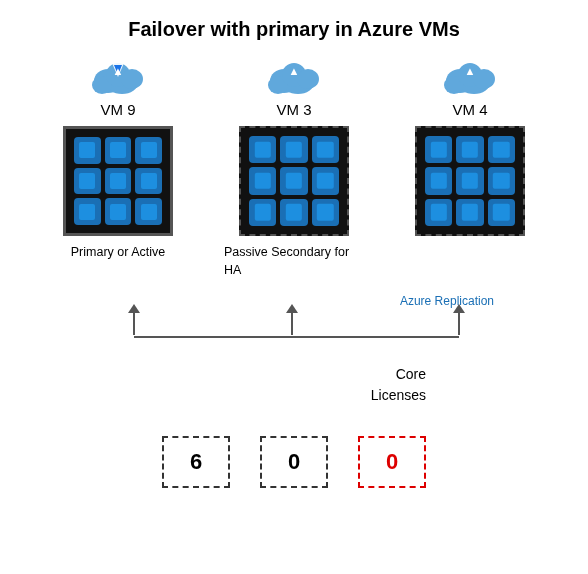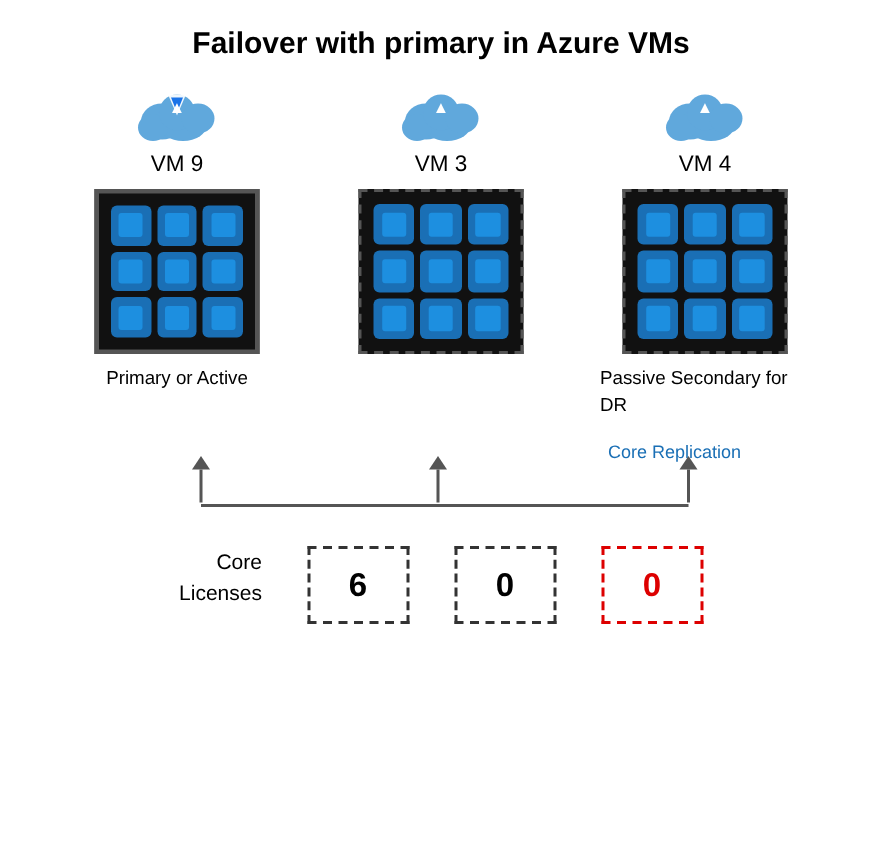--- a/index.html
+++ b/index.html
@@ -89,21 +89,22 @@
     .vm-description {
       font-size: 12.5px;
       color: #000;
       text-align: left;
       margin-top: 8px;
       line-height: 1.4;
       min-height: 44px;
     }
     .licenses-section {
       display: flex;
-      align-items: flex-start;
+      flex-direction: column;
+      align-items: flex-end;
       margin-top: 18px;
       gap: 30px;
     }
     .licenses-label {
       font-size: 14px;
       font-weight: 400;
       color: #000;
       line-height: 1.5;
       text-align: right;
     }
@@ -181,20 +182,21 @@
         <div class="chip"></div>
         <div class="chip"></div>
         <div class="chip"></div>
         <div class="chip"></div>
         <div class="chip"></div>
         <div class="chip"></div>
         <div class="chip"></div>
         <div class="chip"></div>
         <div class="chip"></div>
       </div>
+      <div class="vm-description">Passive Secondary for HA</div>
     </div>
 
     <div class="vm-column">
       <svg class="cloud-icon" viewBox="0 0 60 42" fill="none" xmlns="http://www.w3.org/2000/svg">
         <ellipse cx="20" cy="26" rx="14" ry="12" fill="#60a8dc"></ellipse>
         <ellipse cx="34" cy="28" rx="16" ry="11" fill="#60a8dc"></ellipse>
         <ellipse cx="14" cy="30" rx="10" ry="9" fill="#60a8dc"></ellipse>
         <ellipse cx="30" cy="20" rx="12" ry="12" fill="#60a8dc"></ellipse>
         <ellipse cx="44" cy="24" rx="11" ry="10" fill="#60a8dc"></ellipse>
         <text x="30" y="20" text-anchor="middle" font-size="11" fill="white" font-weight="bold">▲</text>
@@ -204,28 +206,27 @@
         <div class="chip"></div>
         <div class="chip"></div>
         <div class="chip"></div>
         <div class="chip"></div>
         <div class="chip"></div>
         <div class="chip"></div>
         <div class="chip"></div>
         <div class="chip"></div>
         <div class="chip"></div>
       </div>
-      <div class="vm-description">Passive Secondary for DR</div>
     </div>
 
   </div>
 
   <div style="position:relative; width:500px; height:56px; margin-top:2px;">
 
-    <div style="position:absolute; right:50px; top:4px; font-size:12px; color:#1a6fb5; white-space:nowrap;">Core Replication</div>
+    <div style="position:absolute; right:50px; top:4px; font-size:12px; color:#1a6fb5; white-space:nowrap;">Azure Replication</div>
 
     <div style="position:absolute; left:90px; right:85px; top:46px; height:2px; background:#555;"></div>
 
     <div style="position:absolute; left:84px; top:14px; display:flex; flex-direction:column; align-items:center;">
       <div style="width:0;height:0;border-left:6px solid transparent;border-right:6px solid transparent;border-bottom:9px solid #555;"></div>
       <div style="width:2px;height:22px;background:#555;"></div>
     </div>
 
     <div style="position:absolute; left:242px; top:14px; display:flex; flex-direction:column; align-items:center;">
       <div style="width:0;height:0;border-left:6px solid transparent;border-right:6px solid transparent;border-bottom:9px solid #555;"></div>

